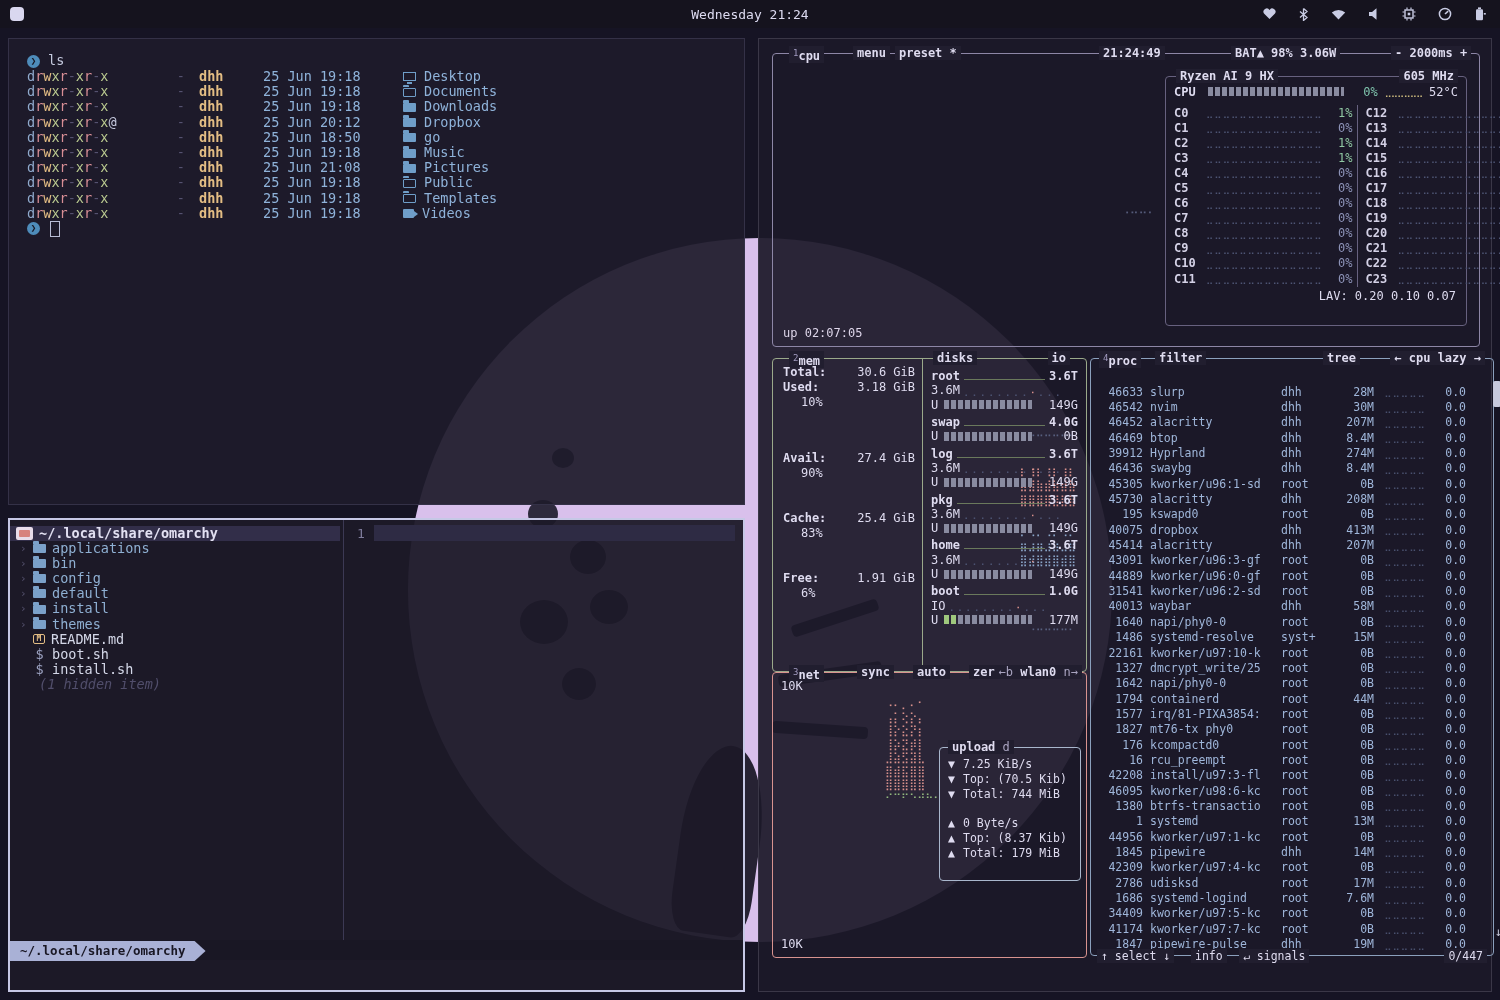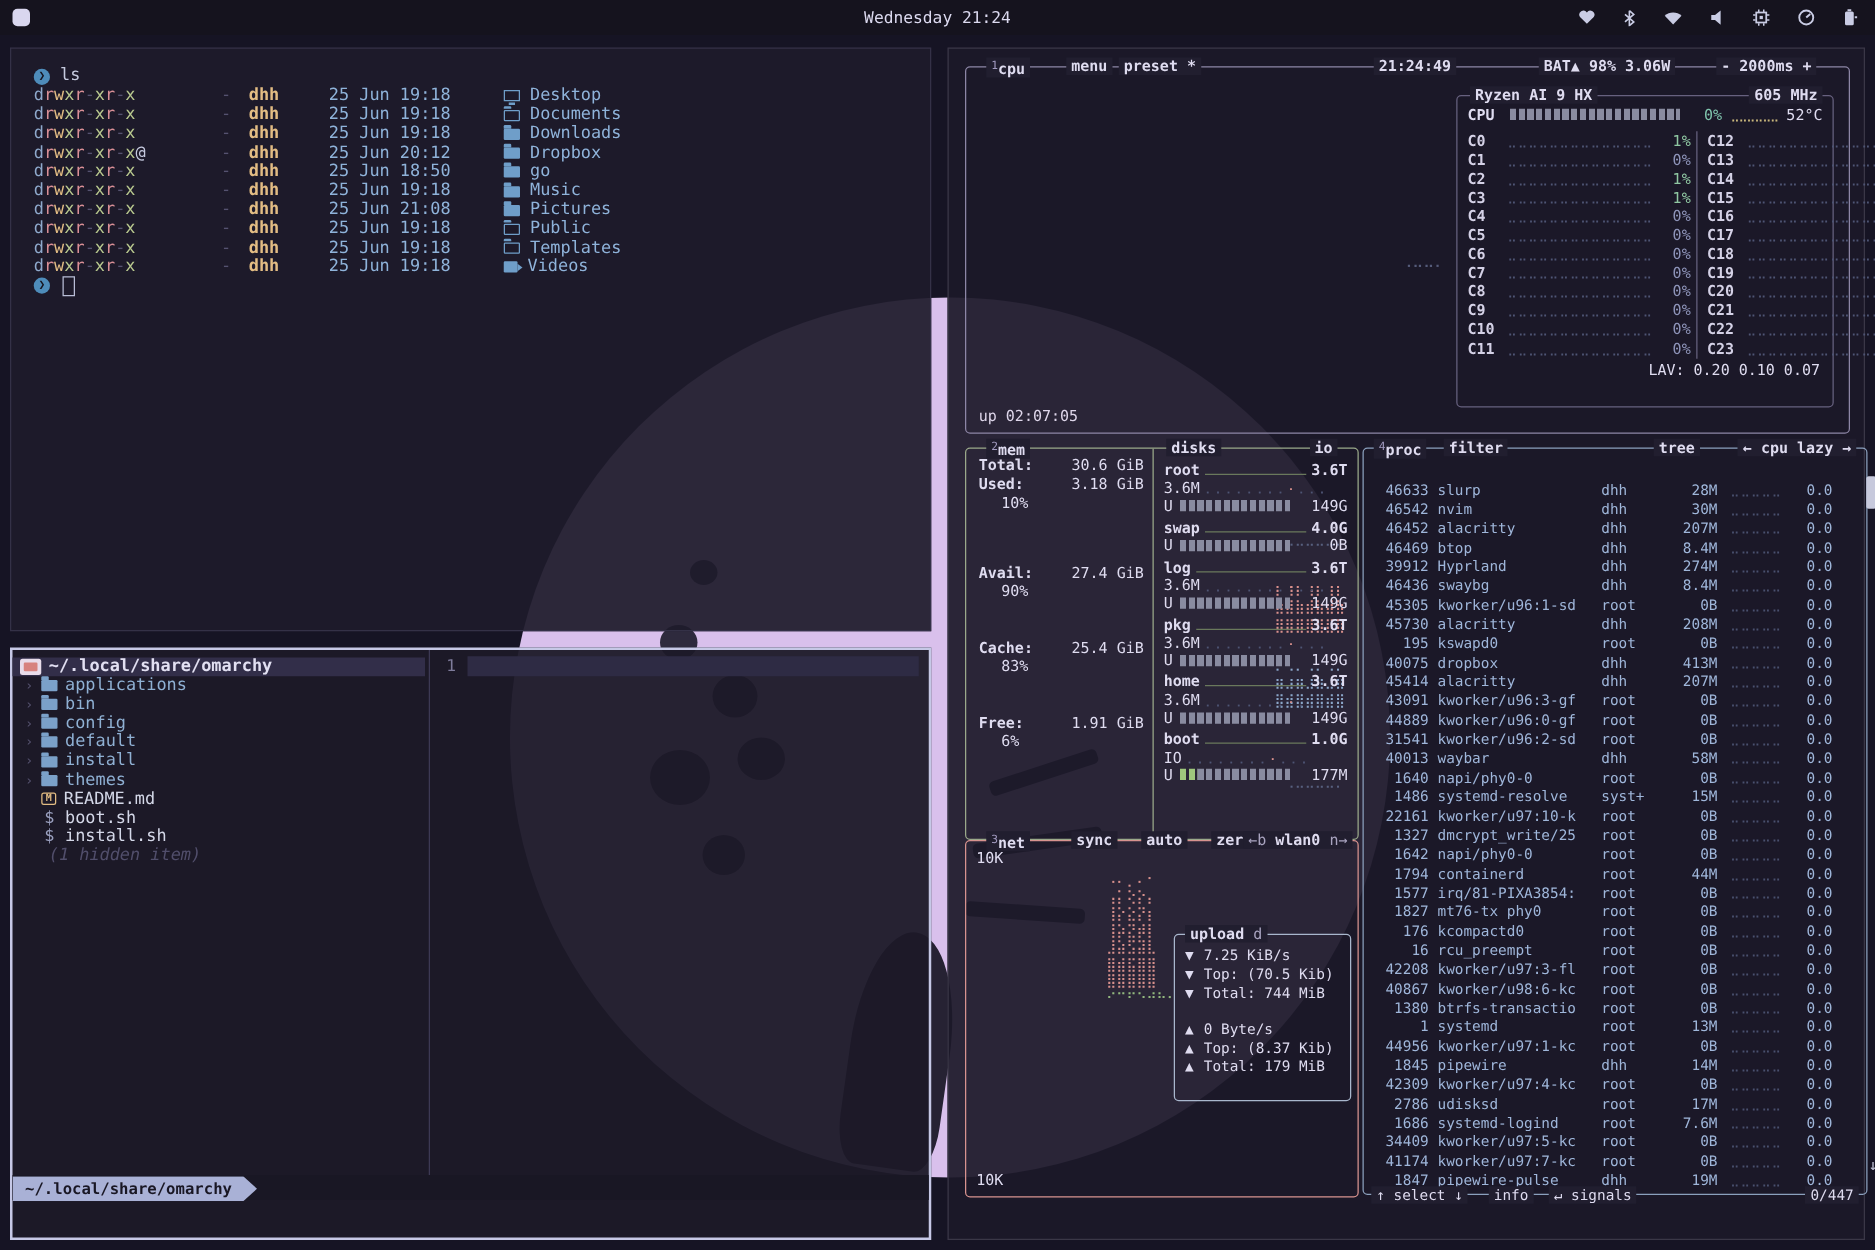--- a/index.html
+++ b/index.html
@@ -383,21 +383,21 @@
 </div>
 
 <div id="btop" class="win">
 
   <div id="p-cpu" class="panel">
     <span class="p-label" style="left:16px;"><span class="sup">1</span><span>cpu</span></span>
     <span class="p-label" style="left:80px;text-align:center;">menu</span>
     <span class="p-label" style="left:122px;">preset *</span>
     <span class="p-label" style="left:326px;">21:24:49</span>
     <span class="p-label" style="left:458px;">BAT▲ 98% 3.06W</span>
-    <span class="p-label" style="left:600px;">- 2000ms +</span>
+    <span class="p-label" style="left:618px;">- 2000ms +</span>
     <span id="cpugdots">⢀⣀⣀⡀</span>
     <div id="ryzen">
       <span class="p-label" style="left:10px;">Ryzen AI 9 HX</span>
       <span class="p-label" style="right:8px;">605 MHz</span>
       <div id="cpurow">
         <span class="lbl">CPU</span>
         <span id="cpubar" class="hbar"></span>
         <span id="cpupct">0%</span>
         <span id="cputmeter">⣀⣀⣀⣀⣀⣀</span>
         <span id="cputemp">52°C</span>
@@ -894,28 +894,28 @@
         <div class="procrow">
           <span class="g-pid">16</span>
           <span class="g-prog">rcu_preempt</span>
           <span class="g-user">root</span>
           <span class="g-mem">0B</span>
           <span class="g-dots">⣀⣀⣀⣀⣀</span>
           <span class="g-cpu">0.0</span>
         </div>
         <div class="procrow">
           <span class="g-pid">42208</span>
-          <span class="g-prog">kworker/u97:3-fl</span>
-          <span class="g-user">root</span>
-          <span class="g-mem">0B</span>
-          <span class="g-dots">⣀⣀⣀⣀⣀</span>
-          <span class="g-cpu">0.0</span>
-        </div>
-        <div class="procrow">
-          <span class="g-pid">40867</span>
+          <span class="g-prog">install/u97:3-fl</span>
+          <span class="g-user">root</span>
+          <span class="g-mem">0B</span>
+          <span class="g-dots">⣀⣀⣀⣀⣀</span>
+          <span class="g-cpu">0.0</span>
+        </div>
+        <div class="procrow">
+          <span class="g-pid">46095</span>
           <span class="g-prog">kworker/u98:6-kc</span>
           <span class="g-user">root</span>
           <span class="g-mem">0B</span>
           <span class="g-dots">⣀⣀⣀⣀⣀</span>
           <span class="g-cpu">0.0</span>
         </div>
         <div class="procrow">
           <span class="g-pid">1380</span>
           <span class="g-prog">btrfs-transactio</span>
           <span class="g-user">root</span>

